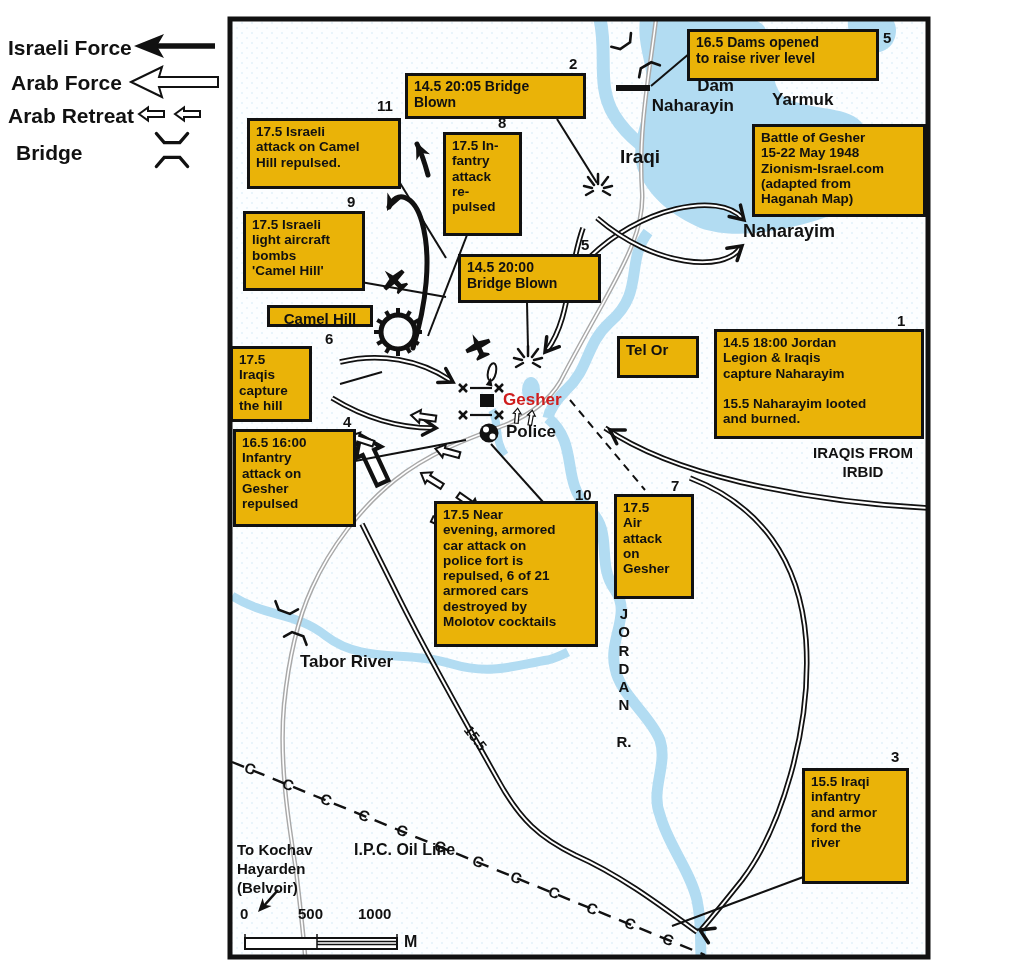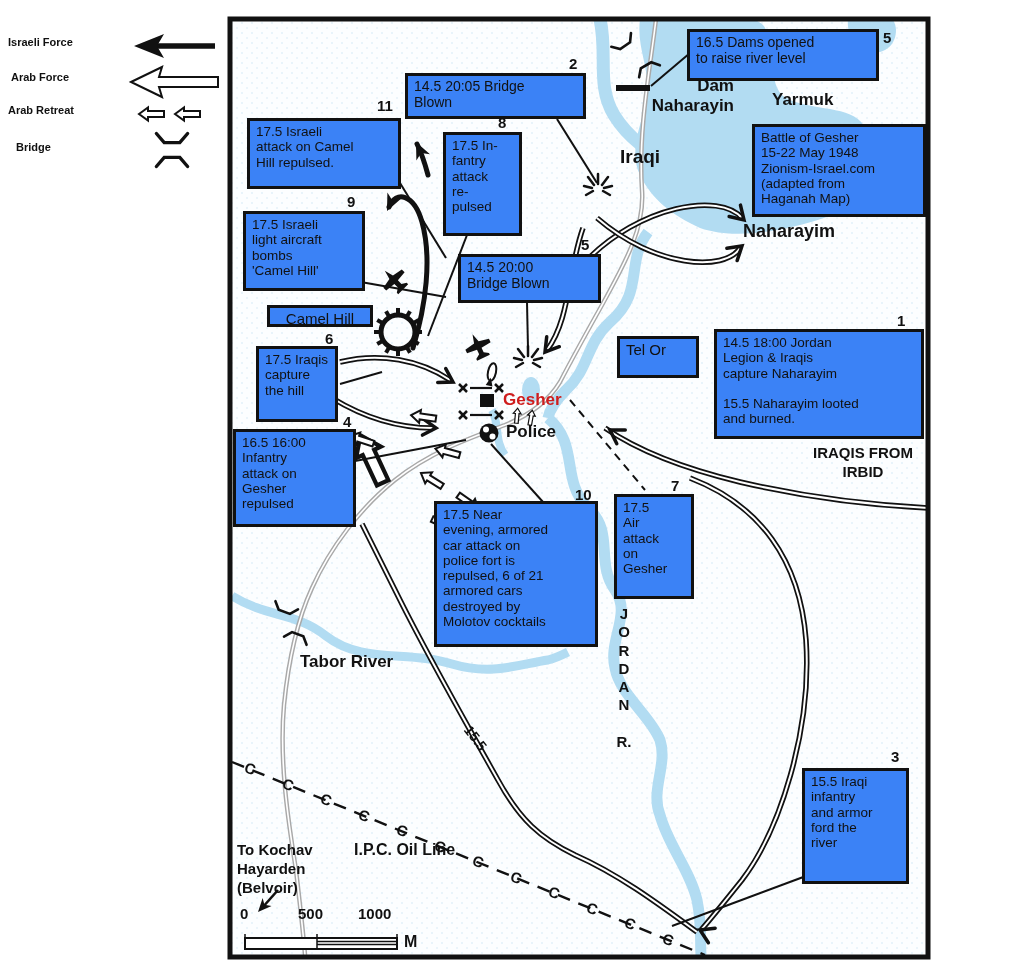--- a/index.html
+++ b/index.html
@@ -8,25 +8,25 @@
     --stipple:#d3e9f7;
     --red:#cf1d1d;
     --road-gray:#a9a9a9;
   }
   *{box-sizing:border-box;margin:0;padding:0}
   body{width:1024px;height:978px;position:relative;background:#ffffff;
        font-family:"Liberation Sans","DejaVu Sans",sans-serif;color:var(--ink);overflow:hidden}
   #art{position:absolute;left:0;top:0;width:1024px;height:978px}
   .pre{white-space:pre-line}
   .lbl{position:absolute;font-weight:bold;color:var(--ink);line-height:1.15}
-  .mapbox{position:absolute;background:#3b82f6;border:3px solid var(--ink);
-          padding:3px 6px;font-weight:normal;font-size:13.5px;line-height:1.13;
+  .mapbox{position:absolute;background:#eab308;border:3px solid var(--ink);
+          padding:3px 6px;font-weight:bold;font-size:13.5px;line-height:1.13;
           white-space:pre-line;color:var(--ink)}
   .boxnum{position:absolute;font-weight:bold;font-size:15px;color:var(--ink)}
-  .legend-label{position:absolute;font-weight:bold;font-size:11px;color:var(--ink)}
+  .legend-label{position:absolute;font-weight:bold;font-size:21px;color:var(--ink)}
   
   .wS{stroke:var(--water);fill:none}
   .wF{fill:var(--water)}
   .grayR{stroke:var(--road-gray);stroke-width:4.5;fill:none}
   .grayRi{stroke:#ffffff;stroke-width:1.6;fill:none}
   .dblB{stroke:var(--ink);stroke-width:5.5;fill:none}
   .dblW{stroke:#ffffff;stroke-width:2;fill:none}
   .thin{stroke:var(--ink);stroke-width:2;fill:none}
   .dash{stroke:var(--ink);stroke-width:2;fill:none;stroke-dasharray:8 6}
   .oil{stroke:var(--ink);stroke-width:2.4;fill:none;stroke-dasharray:13 9}
@@ -298,21 +298,21 @@
 <div class="boxnum" style="left:498px;top:114px">8</div>
 
 <div class="mapbox" style="left:243px;top:211px;width:122px;height:80px">17.5 Israeli
 light aircraft
 bombs
 'Camel Hill'</div>
 <div class="boxnum" style="left:347px;top:193px">9</div>
 
 <div class="mapbox" style="left:267px;top:305px;width:106px;height:22px;font-size:15px;text-align:center">Camel Hill</div>
 
-<div class="mapbox" style="left:256px;top:346px;width:82px;height:76px">17.5 Iraqis
+<div class="mapbox" style="left:230px;top:346px;width:82px;height:76px">17.5 Iraqis
 capture
 the hill</div>
 <div class="boxnum" style="left:325px;top:330px">6</div>
 
 <div class="mapbox" style="left:233px;top:429px;width:123px;height:98px">16.5 16:00
 Infantry
 attack on
 Gesher
 repulsed</div>
 <div class="boxnum" style="left:343px;top:413px">4</div>

